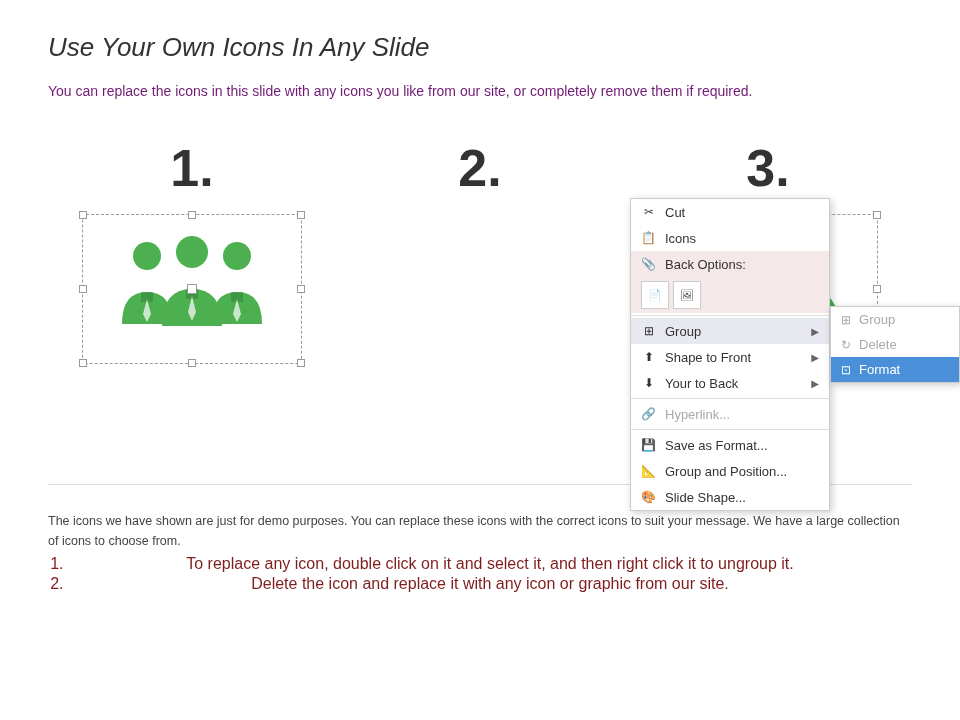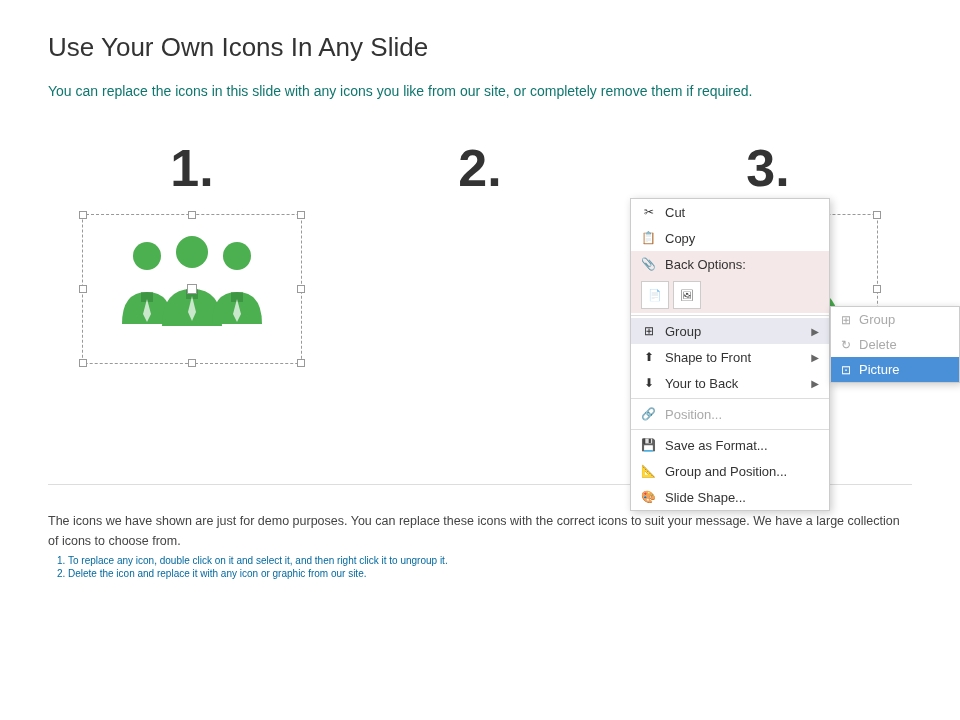--- a/index.html
+++ b/index.html
@@ -13,27 +13,28 @@
     }
     .slide {
       width: 960px;
       height: 720px;
       background: #ffffff;
       padding: 32px 48px;
       position: relative;
     }
     .slide-title {
       font-size: 26px;
+      font-style: italic;
       color: #333;
       font-weight: normal;
       margin-bottom: 18px;
     }
     .intro-text {
       font-size: 14px;
-      color: #0f766e;
+      color: #701a75;
       line-height: 1.5;
       margin-bottom: 36px;
       max-width: 860px;
     }
     .content-area {
       display: flex;
       justify-content: space-around;
       align-items: flex-start;
       margin-bottom: 30px;
       position: relative;
@@ -158,23 +159,24 @@
       color: #444;
       line-height: 1.6;
       margin-top: 10px;
       max-width: 880px;
     }
     .footer-list {
       margin-top: 4px;
       padding-left: 20px;
     }
     .footer-list li {
-      font-size: 10px;
-      color: #0369a1;
+      font-size: 16px;
+      color: #7f1d1d;
       margin-bottom: 2px;
+      text-align: center;
     }
   </style>
 </head>
 <body>
 
 <div class="slide">
 
   <h1 class="slide-title">Use Your Own Icons In Any Slide</h1>
 
   <p class="intro-text">You can replace the icons in this slide with any icons you like from our site, or completely remove them if required.</p>
@@ -218,21 +220,21 @@
       <div class="step-number">2.</div>
 
       <div class="context-menu-container">
         <div class="context-menu">
           <div class="menu-item">
             <span class="menu-icon">✂</span>
             <span>Cut</span>
           </div>
           <div class="menu-item">
             <span class="menu-icon">📋</span>
-            <span>Copy</span>
+            <span>Icons</span>
           </div>
           <div class="menu-item section-label">
             <span class="menu-icon">📎</span>
             <span>Back Options:</span>
           </div>
           <div class="paste-options-row">
             <div class="paste-btn">📄</div>
             <div class="paste-btn">🖼</div>
           </div>
           <hr class="menu-separator">
@@ -247,21 +249,21 @@
             <span class="arrow">▶</span>
           </div>
           <div class="menu-item">
             <span class="menu-icon">⬇</span>
             <span>Your to Back</span>
             <span class="arrow">▶</span>
           </div>
           <hr class="menu-separator">
           <div class="menu-item disabled">
             <span class="menu-icon">🔗</span>
-            <span>Position...</span>
+            <span>Hyperlink...</span>
           </div>
           <hr class="menu-separator">
           <div class="menu-item">
             <span class="menu-icon">💾</span>
             <span>Save as Format...</span>
           </div>
           <div class="menu-item">
             <span class="menu-icon">📐</span>
             <span>Group and Position...</span>
           </div>
@@ -275,21 +277,21 @@
           <div class="submenu-item disabled">
             <span style="font-size:12px;">⊞</span>
             <span>Group</span>
           </div>
           <div class="submenu-item disabled">
             <span style="font-size:12px;">↻</span>
             <span>Delete</span>
           </div>
           <div class="submenu-item active">
             <span style="font-size:12px;">⊡</span>
-            <span>Picture</span>
+            <span>Format</span>
           </div>
         </div>
       </div>
     </div>
 
     <div class="step">
       <div class="step-number">3.</div>
       <div class="icon-box">
         <span style="position:absolute;width:8px;height:8px;border:1px solid #999;background:white;top:-4px;left:-4px;"></span>
         <span style="position:absolute;width:8px;height:8px;border:1px solid #999;background:white;top:-4px;right:-4px;"></span>

